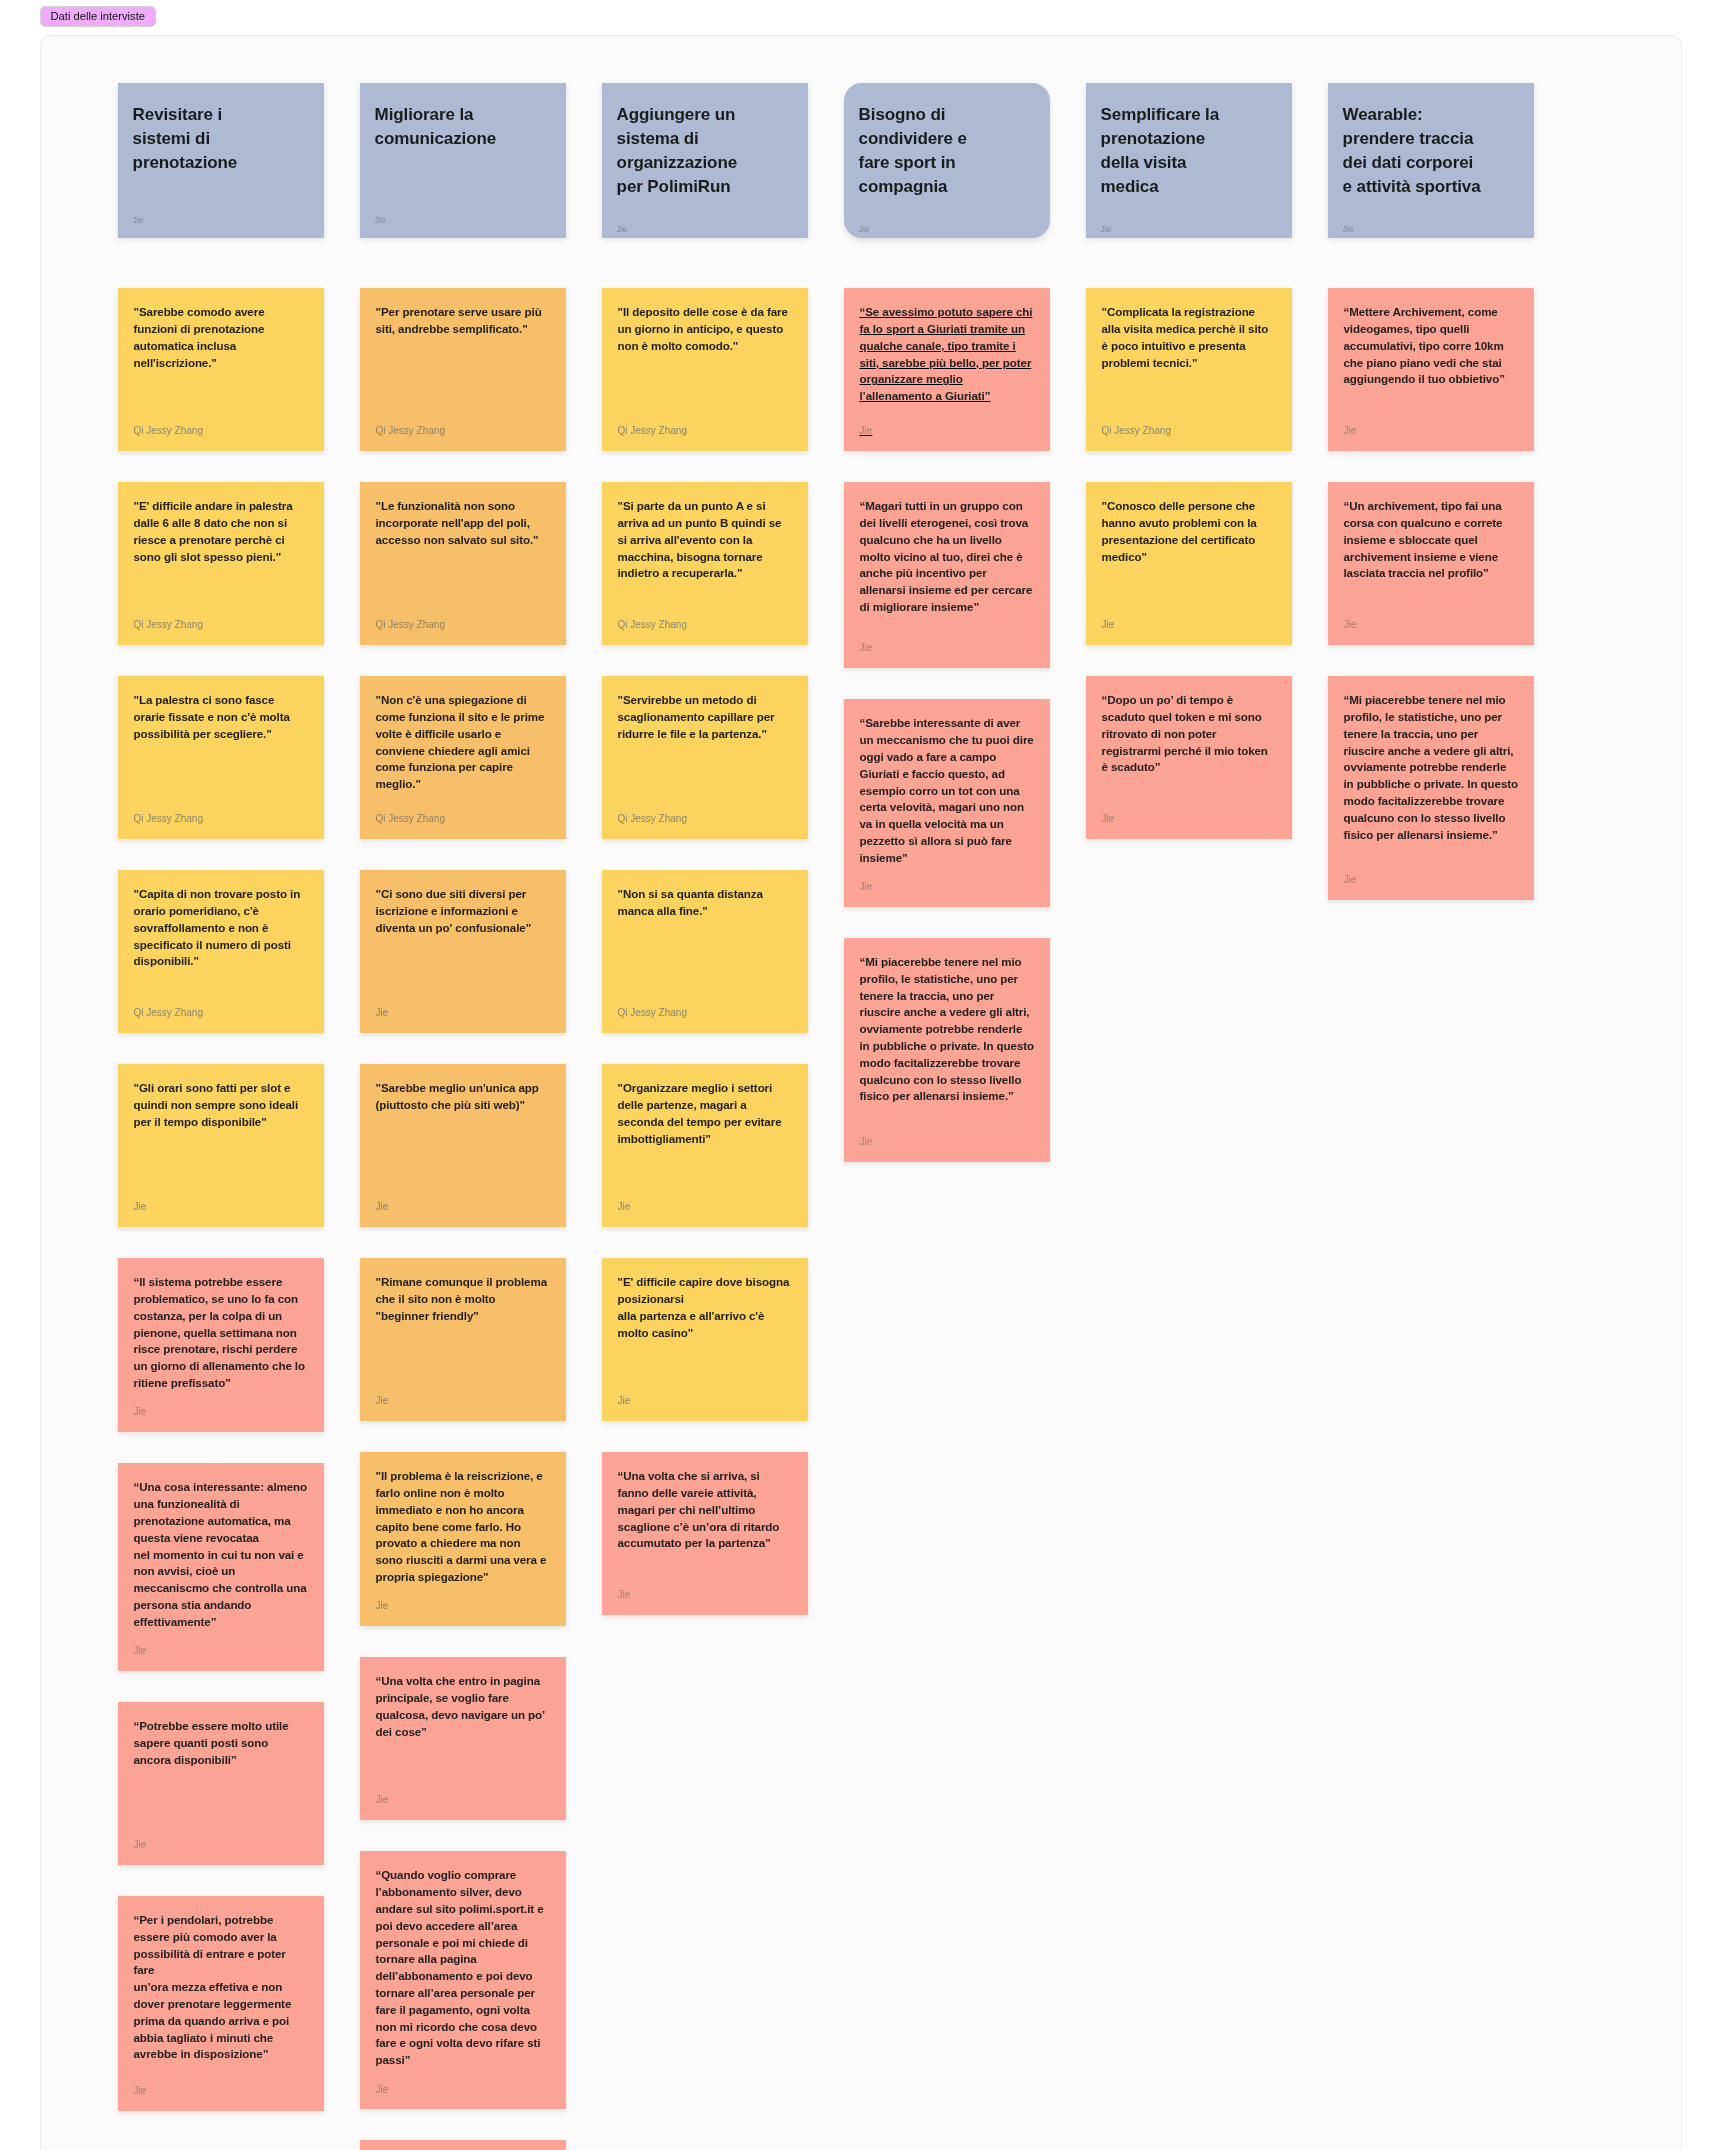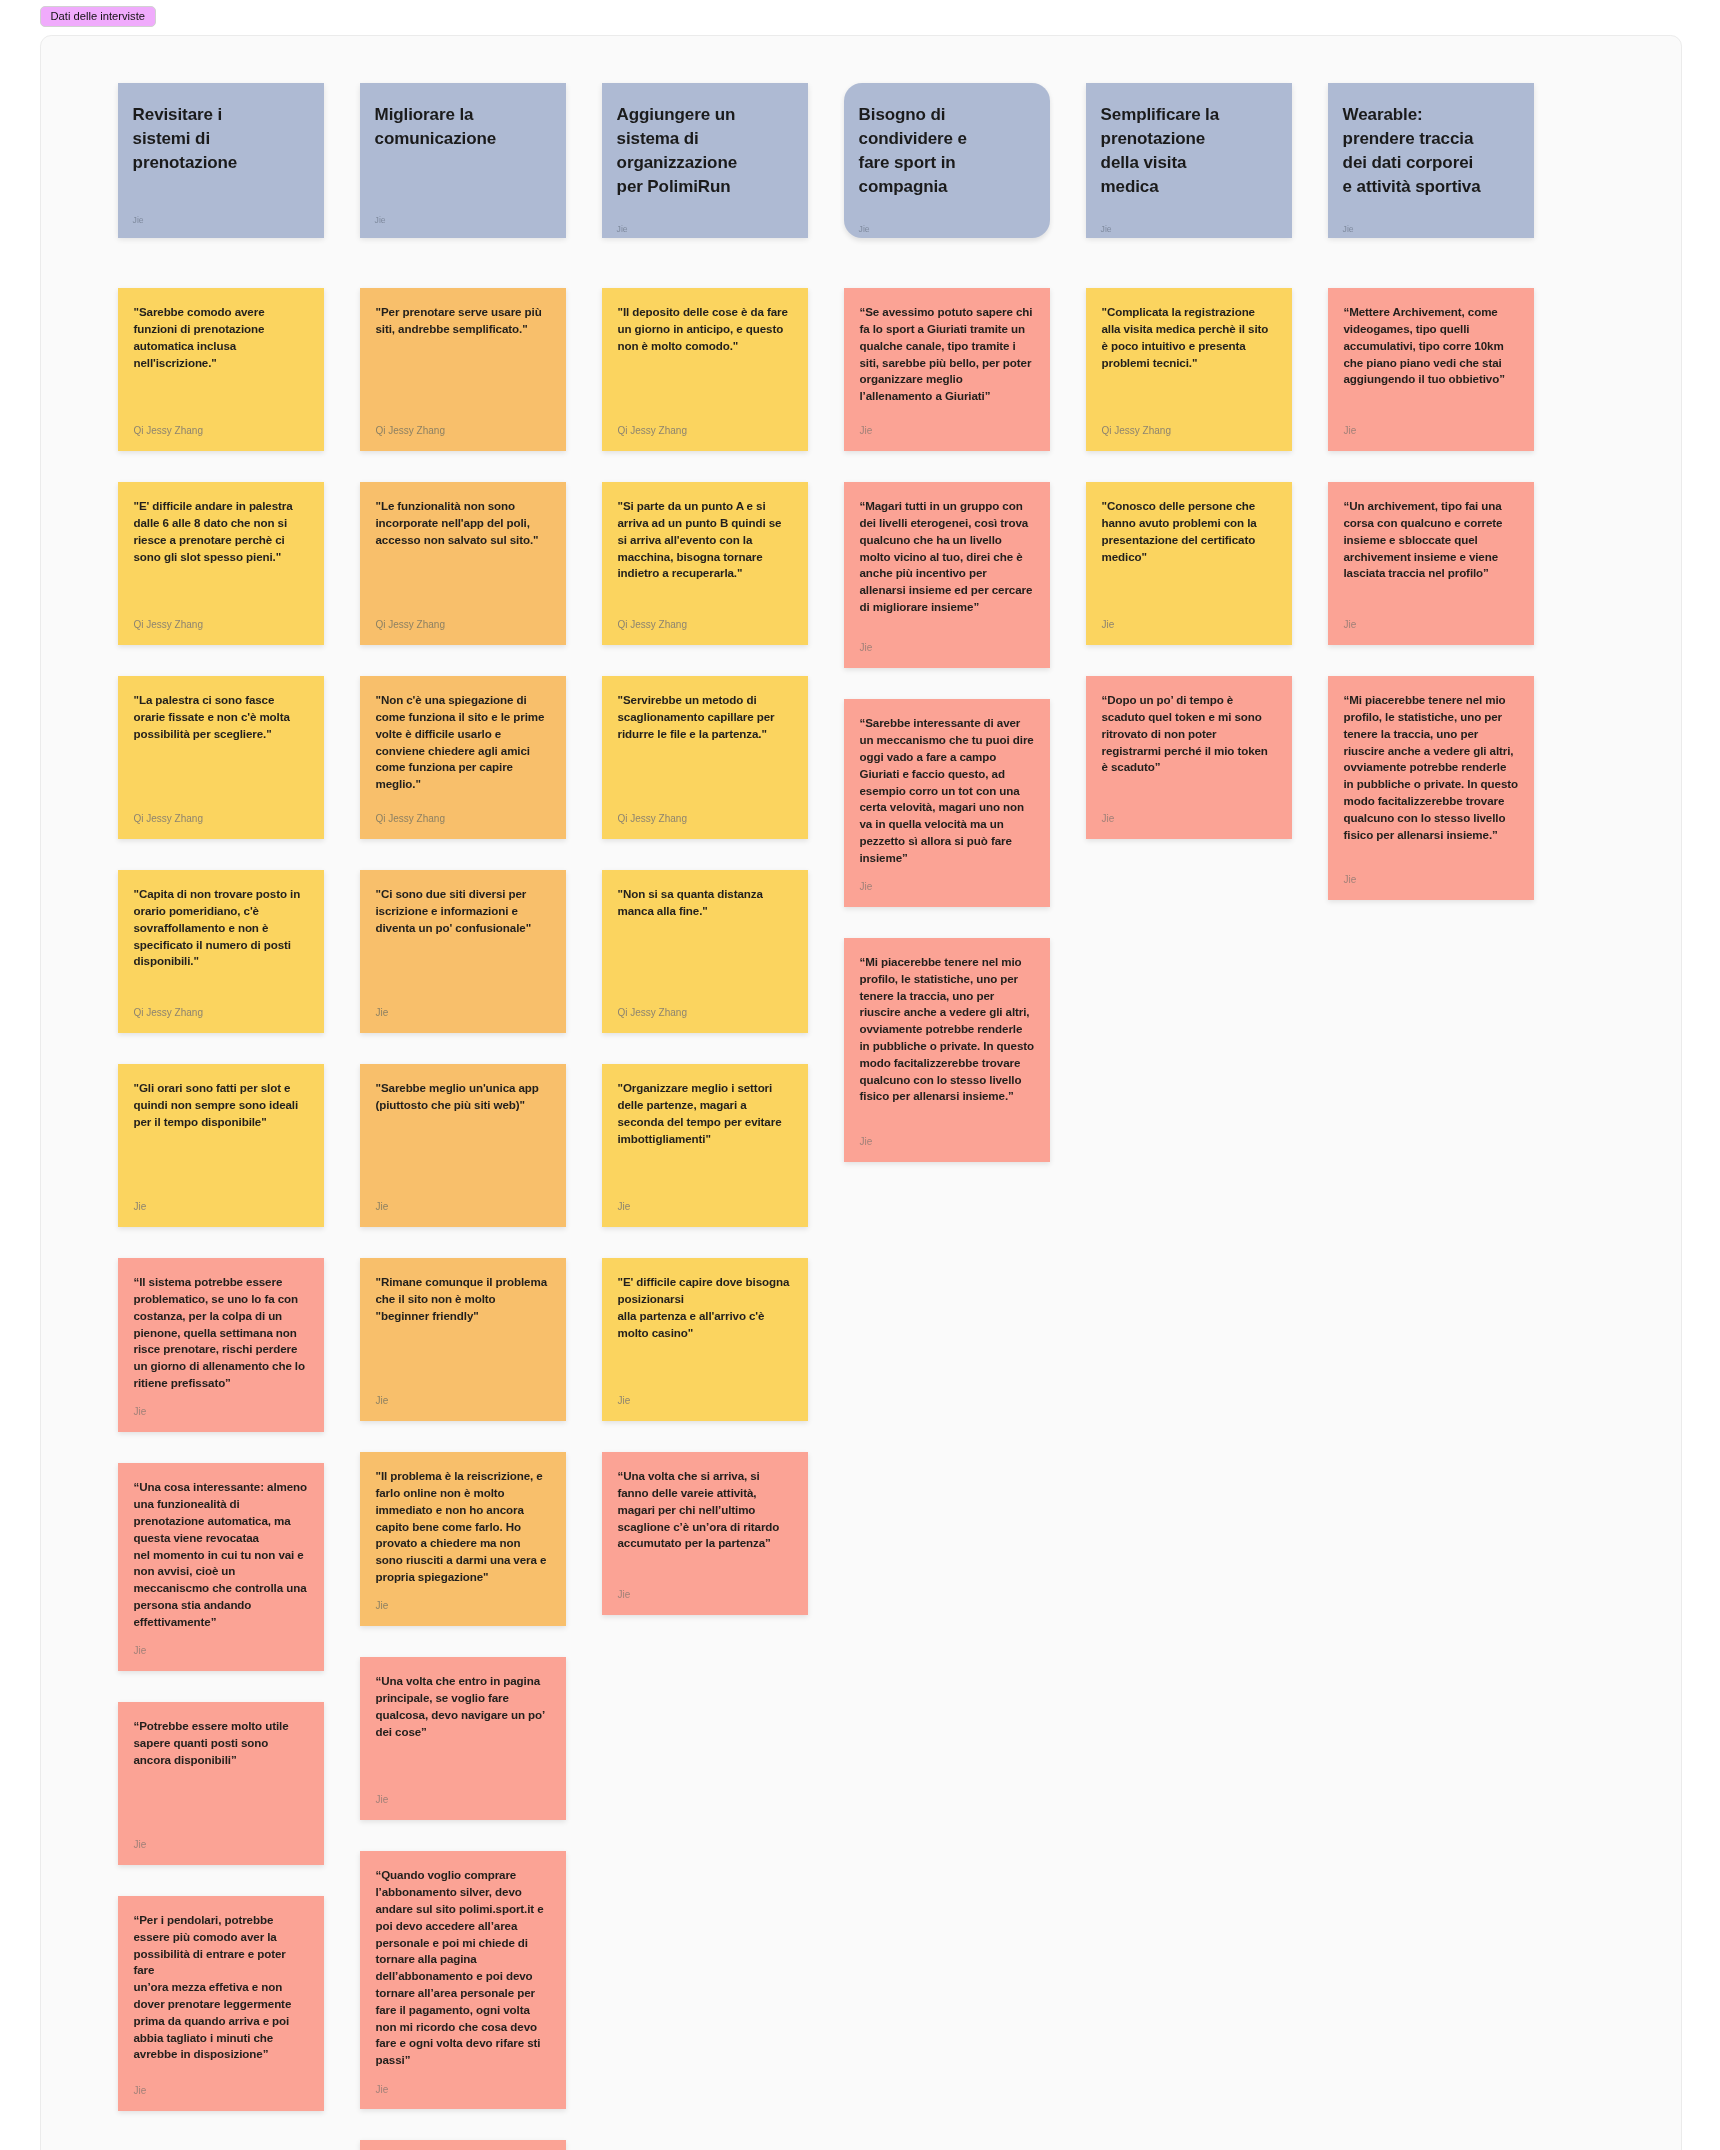--- a/index.html
+++ b/index.html
@@ -260,21 +260,21 @@
           </div>
         </div>
         <div class="column">
           <div class="header-card" style="background: rgb(174, 186, 211); height: 155px; border-radius: 18px;">
             <div class="header-title">Bisogno di
 condividere e
 fare sport in
 compagnia</div>
             <div class="header-author">Jie</div>
           </div>
-          <div class="note c-red" style="background: rgb(251, 163, 149); min-height: 163px;">
+          <div class="note c-red" style="background: rgb(251, 163, 149); min-height: 163px; text-decoration: underline;">
             <div class="note-text">“Se avessimo potuto sapere chi fa lo sport a Giuriati tramite un qualche canale, tipo tramite i siti, sarebbe più bello, per poter organizzare meglio l’allenamento a Giuriati”</div>
             <div class="note-author">Jie</div>
           </div>
           <div class="note c-red" style="background: rgb(251, 163, 149); min-height: 181px; gap: 12px;">
             <div class="note-text">“Magari tutti in un gruppo con dei livelli eterogenei, così trova qualcuno che ha un livello molto vicino al tuo, direi che è anche più incentivo per allenarsi insieme ed per cercare di migliorare insieme”</div>
             <div class="note-author">Jie</div>
           </div>
           <div class="note c-red" style="background: rgb(251, 163, 149); min-height: 198px;">
             <div class="note-text">“Sarebbe interessante di aver un meccanismo che tu puoi dire oggi vado a fare a campo Giuriati e faccio questo, ad esempio corro un tot con una certa velovità, magari uno non va in quella velocità ma un pezzetto sì allora si può fare insieme”</div>
             <div class="note-author">Jie</div>

